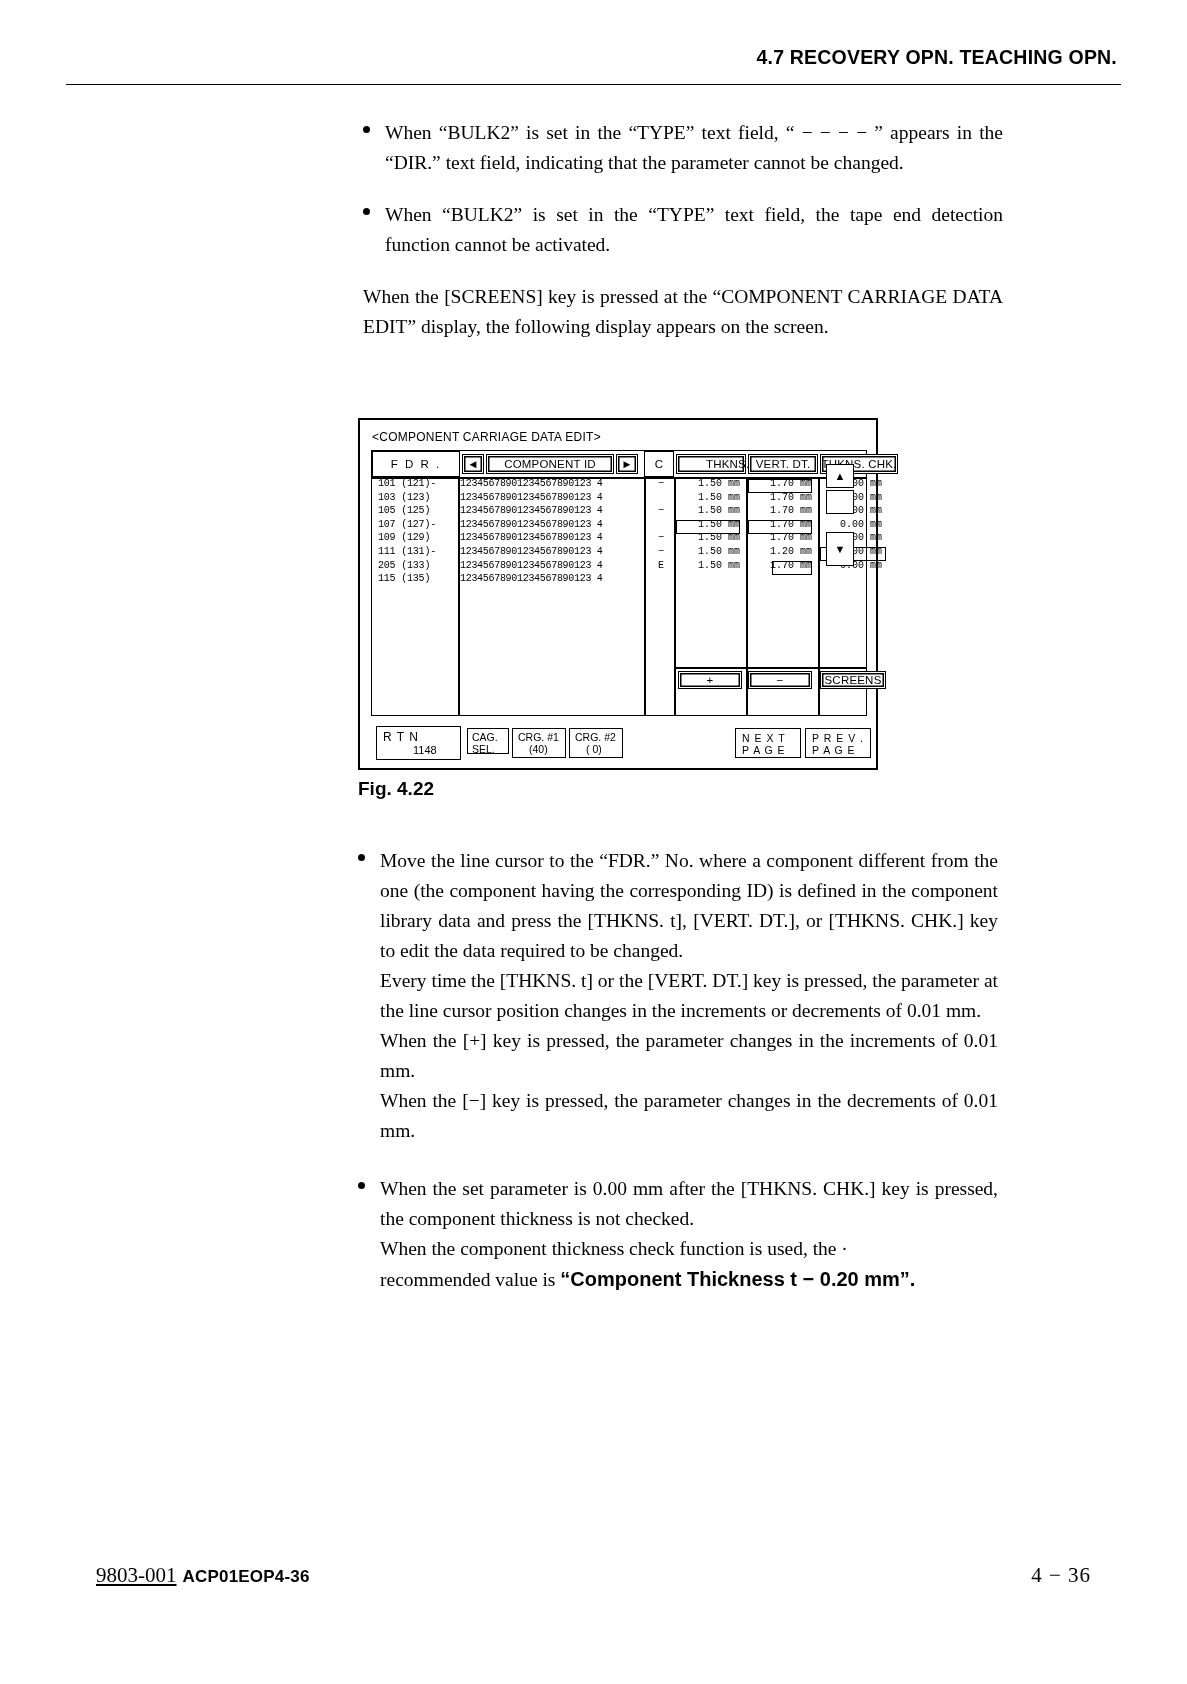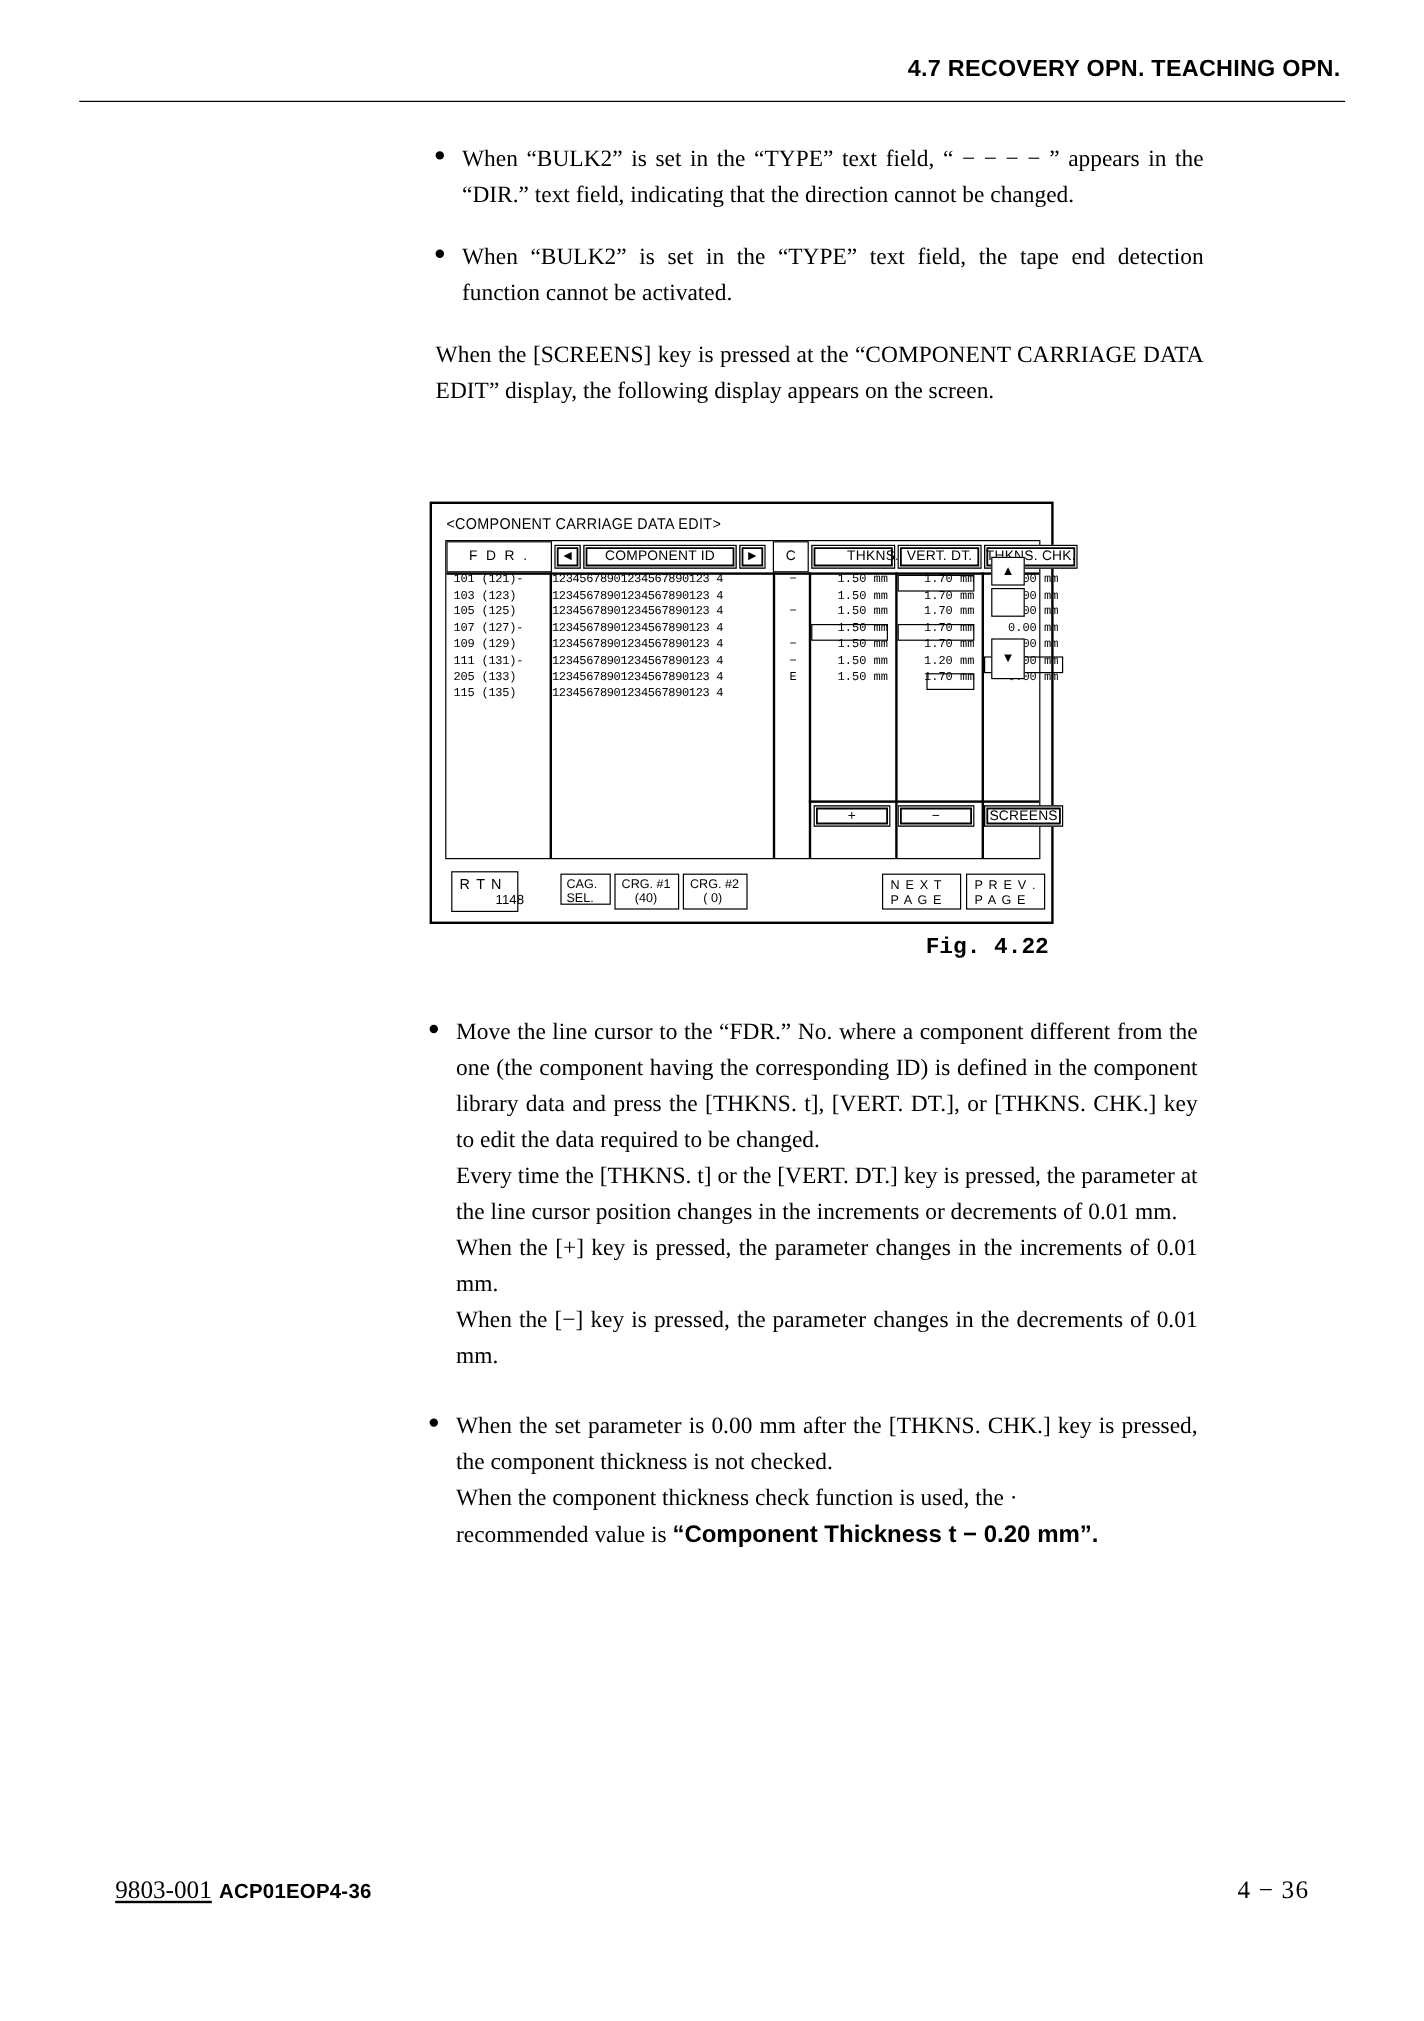--- a/index.html
+++ b/index.html
@@ -86,22 +86,22 @@
   }
   .softkeys{
     position:absolute;left:11px;top:324px;width:494px;height:20px;
   }
   .sk{
     position:absolute;border:1.5px solid #000;box-sizing:border-box;background:#fff;
     font-size:10.5px;line-height:11px;
   }
   .sk span{position:absolute;}
   .figcap{
-    position:absolute;left:0;width:516px;top:360px;text-align:right;
-    font-family:Liberation Mono, monospace;font-size:19px;font-weight:bold;
+    position:absolute;left:0;width:516px;top:360px;text-align:left;
+    font-family:Liberation Sans, sans-serif;font-size:19px;font-weight:bold;
   }
 
   .lower{
     position:absolute;left:358px;width:640px;top:846px;
   }
   .lower .bullet-block{margin-bottom:20px;}
   .bold-sans{font-family:"Liberation Sans", sans-serif;font-weight:bold;font-size:20px;}
 
   .footer-left{
     position:absolute;left:96px;bottom:96px;
@@ -117,21 +117,21 @@
 <body>
 
 <div class="page">
 
   <div class="header">4.7 RECOVERY OPN. TEACHING OPN.</div>
   <div class="hrule"></div>
 
   <div class="body">
     <div class="bullet-block">
       <span class="dot"></span>
-      <p class="just">When “BULK2” is set in the “TYPE” text field, “ − − − − ” appears in the “DIR.” text field, indicating that the direction cannot be changed.</p>
+      <p class="just">When “BULK2” is set in the “TYPE” text field, “ − − − − ” appears in the “DIR.” text field, indicating that the parameter cannot be changed.</p>
     </div>
     <div class="bullet-block">
       <span class="dot"></span>
       <p class="just">When “BULK2” is set in the “TYPE” text field, the tape end detection function cannot be activated.</p>
     </div>
     <div class="para">
       <p class="just">When the [SCREENS] key is pressed at the “COMPONENT CARRIAGE DATA EDIT” display, the following display appears on the screen.</p>
     </div>
   </div>
 
@@ -235,21 +235,21 @@
         <div class="cell dbl" style="left:306px;top:220px;width:64px;height:18px;">+</div>
         <div class="cell dbl" style="left:376px;top:220px;width:64px;height:18px;">−</div>
         <div class="cell dbl" style="left:448px;top:220px;width:66px;height:18px;">SCREENS</div>
       </div>
 
       <div class="arrowbtn" style="left:466px;top:44px;width:28px;height:24px;">▲</div>
       <div class="arrowbtn" style="left:466px;top:70px;width:28px;height:24px;background:#fff;"></div>
       <div class="arrowbtn" style="left:466px;top:112px;width:28px;height:34px;">▼</div>
 
       <div class="softkeys" style="top:306px;height:36px;">
-        <div class="sk double" style="left:5px;top:0;width:56px;height:34px;position:absolute;">
+        <div class="sk double" style="left:5px;top:0;width:85px;height:34px;position:absolute;">
           <span style="left:6px;top:5px;font-size:12px;letter-spacing:1px;">R T N</span>
           <span style="left:36px;top:18px;font-size:11px;">1148</span>
         </div>
         <div class="sk" style="left:96px;top:2px;width:42px;height:26px;position:absolute;">
           <span style="left:4px;top:3px;">CAG.</span>
           <span style="left:4px;top:15px;">SEL.</span>
         </div>
         <div class="sk double" style="left:141px;top:2px;width:54px;height:30px;position:absolute;">
           <span style="left:5px;top:3px;">CRG. #1</span>
           <span style="left:16px;top:15px;">(40)</span>

